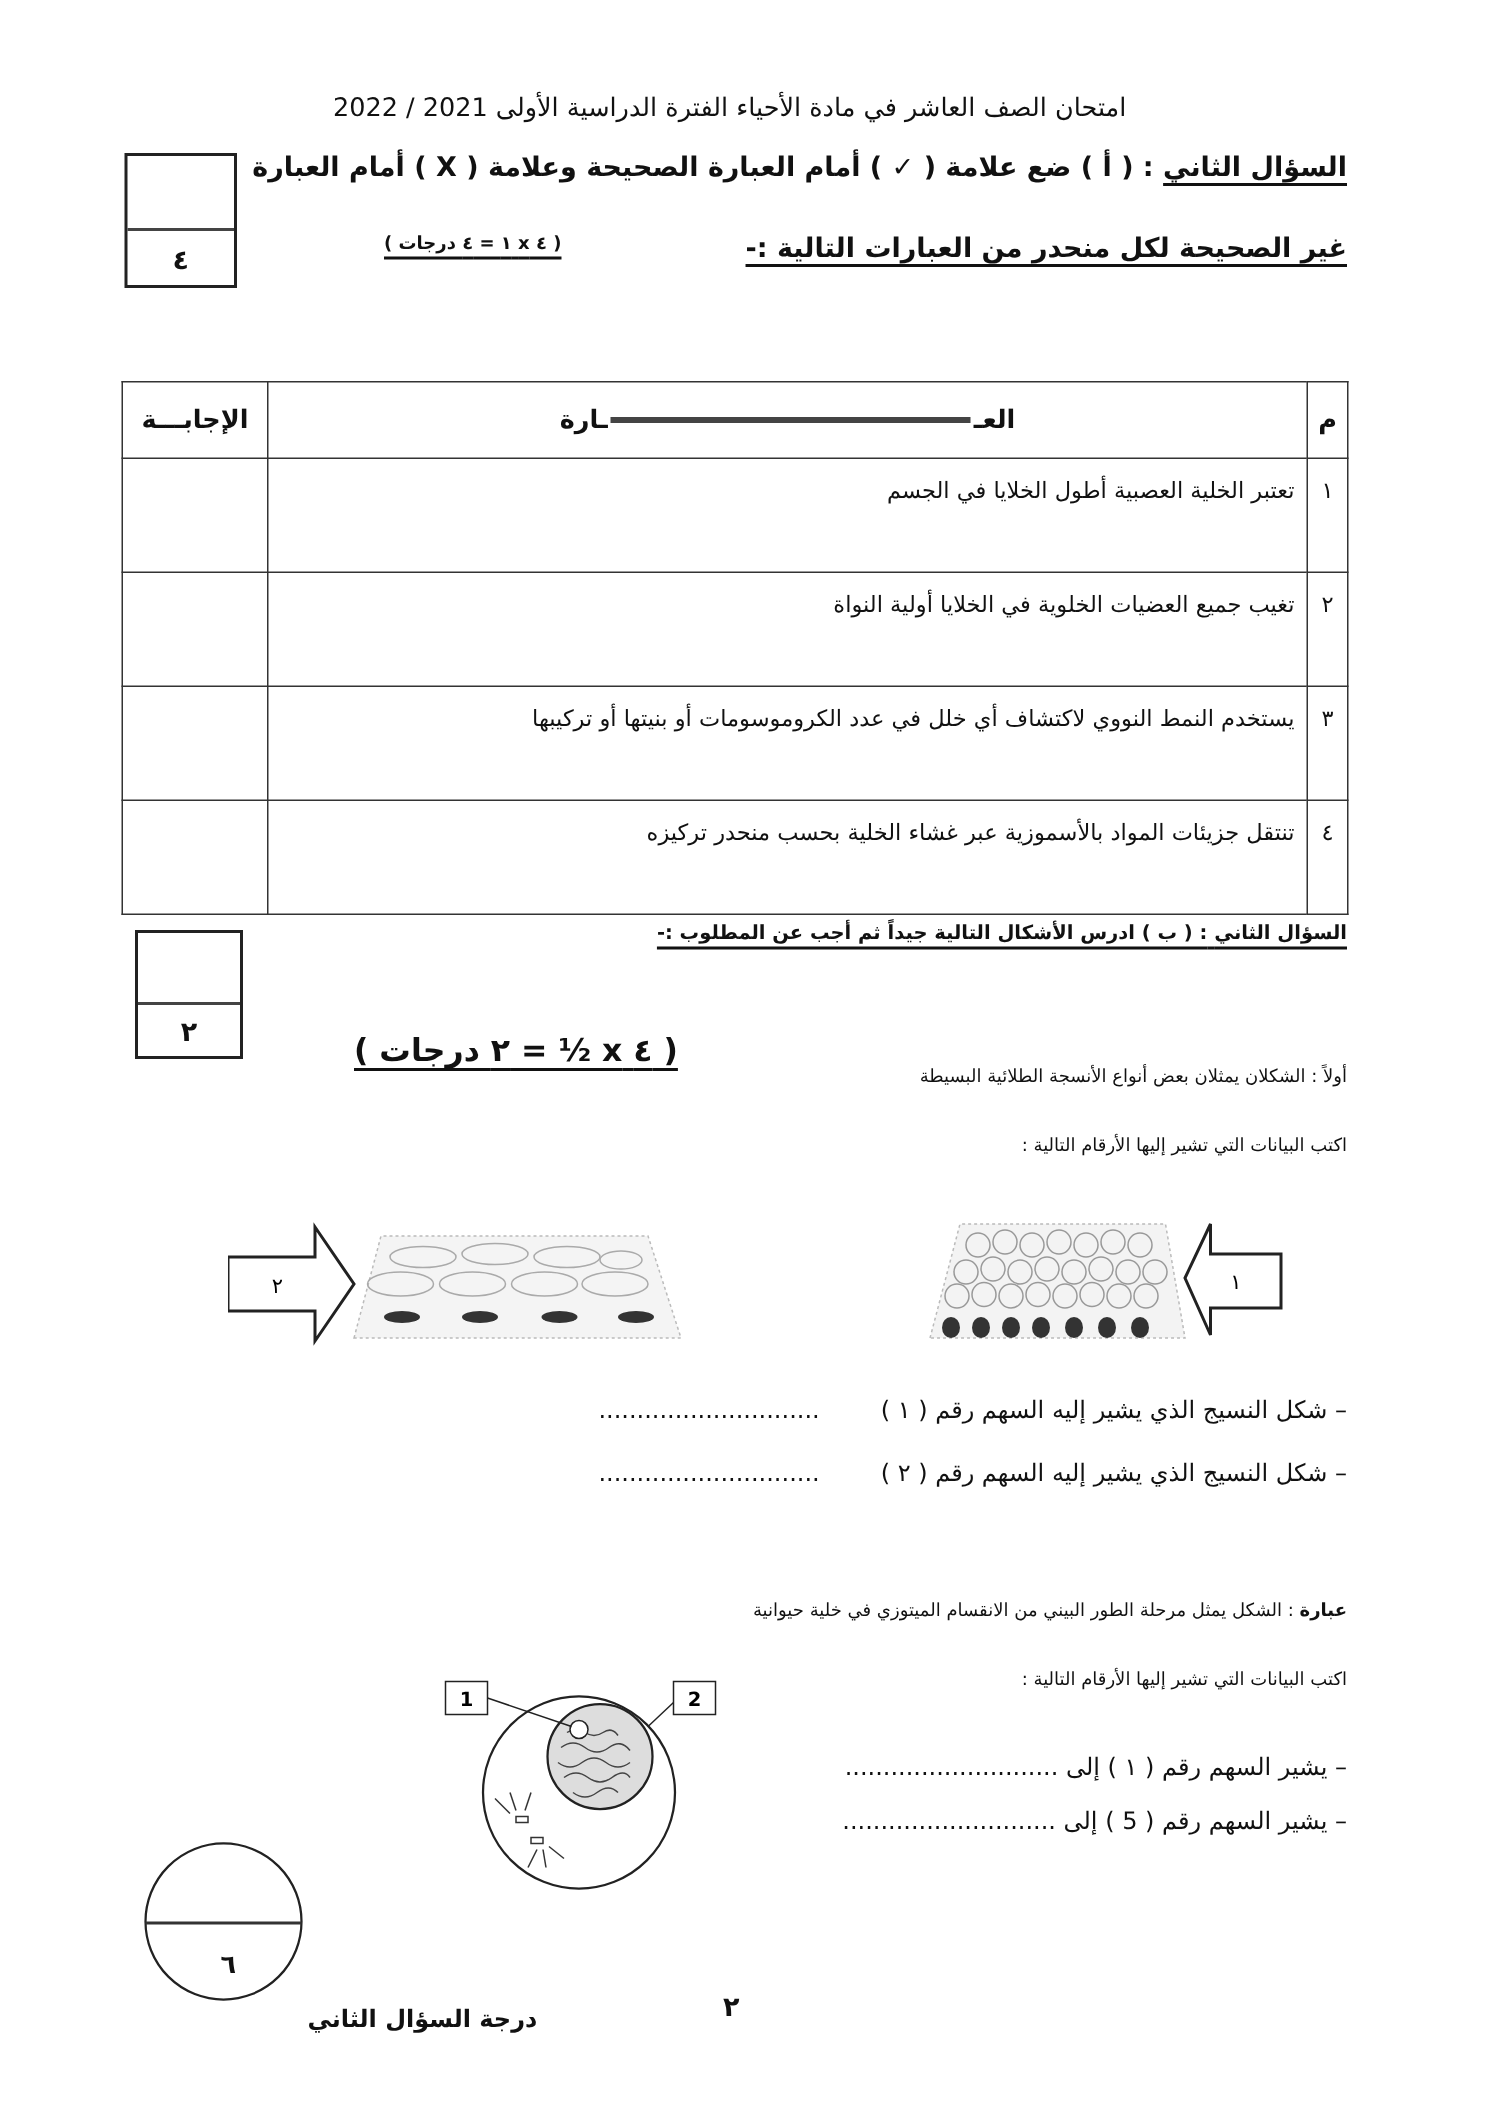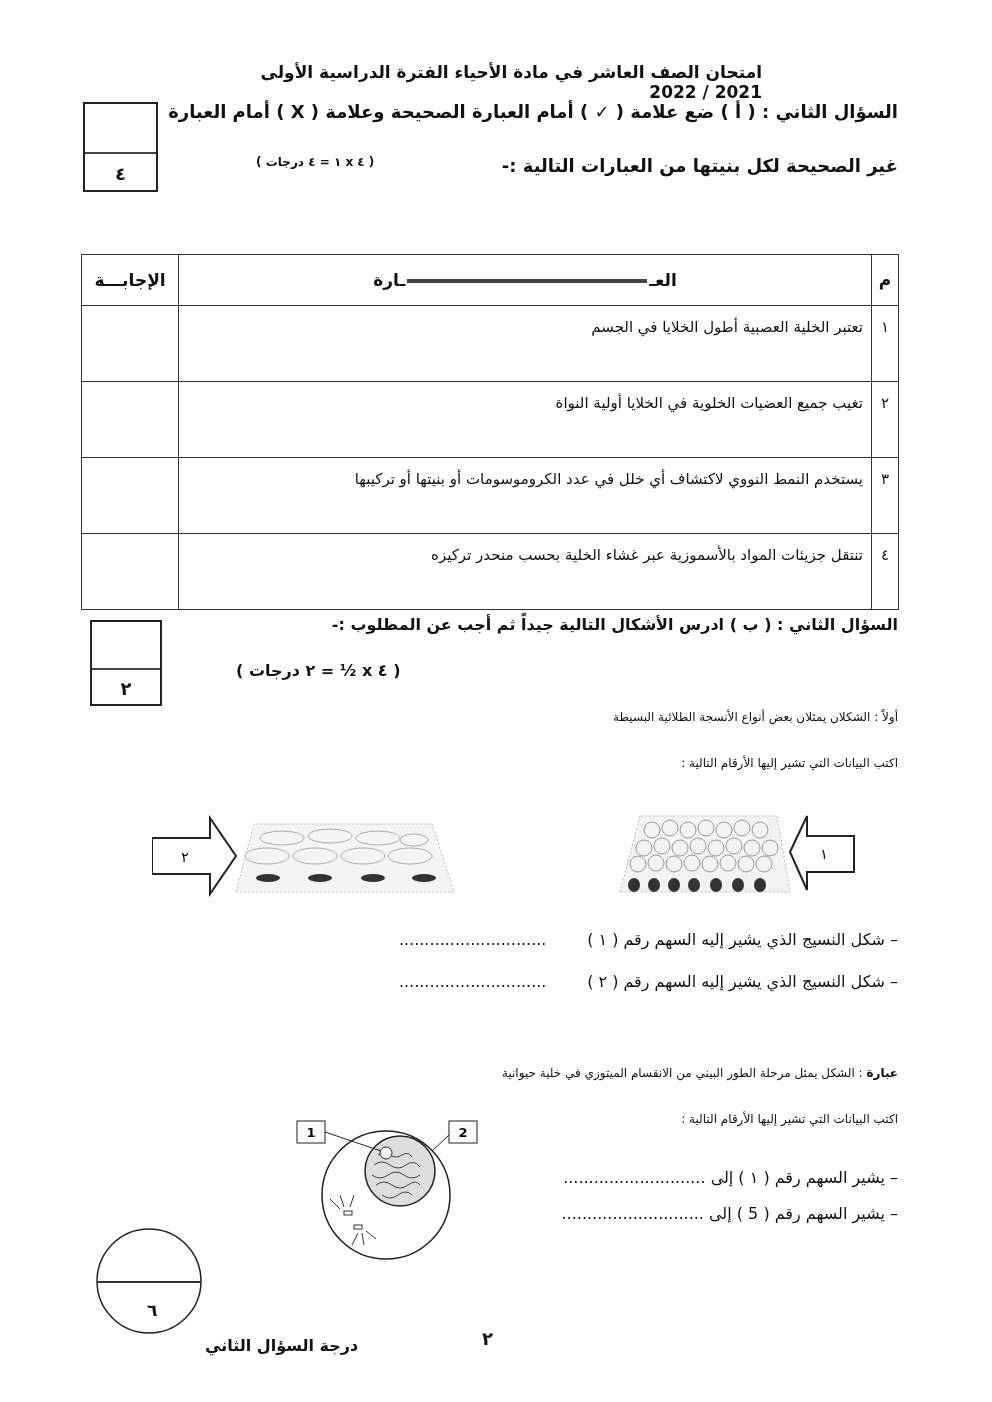--- a/index.html
+++ b/index.html
@@ -3,23 +3,23 @@
   <meta charset="utf-8">
   <style>
     html, body { margin: 0; padding: 0; background: #ffffff; }
     body {
       width: 992px; height: 1402px; position: relative; overflow: hidden;
       font-family: "DejaVu Sans", sans-serif; color: #111;
     }
     .abs { position: absolute; }
     .rtl { direction: rtl; }
     .bold { font-weight: bold; }
-    .u { text-underline-offset: 5px; text-decoration-thickness: 2px; }
-
-    #exam-title { top: 62px; left: 222px; width: 540px; text-align: right; font-size: 17px; font-weight: bold; }
+    .u { text-decoration: underline; text-underline-offset: 5px; text-decoration-thickness: 2px; }
+
+    #exam-title { top: 62px; left: 222px; width: 540px; text-align: left; font-size: 17px; font-weight: normal; }
 
     .score-box { border: 2px solid #222; box-sizing: border-box; }
     .score-box .top { border-bottom: 2px solid #444; }
     .score-box .bot { display: flex; align-items: center; justify-content: center; font-size: 18px; font-weight: bold; }
 
     #score-box-a { left: 83px; top: 102px; width: 75px; height: 90px; }
     #score-box-a .top { height: 48px; }
     #score-box-a .bot { height: 38px; }
 
     #score-box-b { left: 90px; top: 620px; width: 72px; height: 86px; }
@@ -36,22 +36,22 @@
     }
     #statements td, #statements th { border: 1.5px solid #333; margin-top: 28px; }
     #statements th { height: 48px; font-weight: bold; font-size: 17px; }
     #statements td { height: 62px; vertical-align: top; padding-top: 12px; }
     #statements .c-num { width: 24px; text-align: center; }
     #statements .c-stmt { text-align: right; padding-right: 8px; }
     #statements .c-ans { width: 94px; }
     .stmt-head { letter-spacing: 0; }
     .stmt-head .bar { display: inline-block; width: 240px; height: 4px; background: #444; vertical-align: middle; margin: 0 2px; }
 
-    #qb-line1 { top: 615px; right: 94px; font-size: 16px; }
-    #qb-marks { top: 661px; left: 236px; font-size: 16px; }
+    #qb-line1 { top: 615px; right: 94px; font-size: 13px; }
+    #qb-marks { top: 688px; left: 236px; font-size: 21px; }
 
     .plain { font-size: 12px; }
     #first-intro { top: 710px; right: 94px; }
     #first-instr { top: 756px; right: 94px; }
 
     #tissue-fig-1 { left: 612px; top: 808px; }
     #tissue-fig-2 { left: 152px; top: 812px; }
 
     .q-line { right: 94px; font-size: 16px; white-space: nowrap; }
     #q-line-1 { top: 930px; }
@@ -78,21 +78,21 @@
 
 <div id="score-box-a" class="abs score-box">
   <div class="top"></div>
   <div class="bot">٤</div>
 </div>
 
 <div id="qa-line1" class="abs rtl bold">
   <span class="u">السؤال الثاني</span>
   <span>: ( أ ) ضع علامة ( ✓ ) أمام العبارة الصحيحة وعلامة ( X ) أمام العبارة</span>
 </div>
-<div id="qa-line2" class="abs rtl bold u">غير الصحيحة لكل بنيتها من العبارات التالية :-</div>
+<div id="qa-line2" class="abs rtl bold u">غير الصحيحة لكل منحدر من العبارات التالية :-</div>
 <div id="qa-marks" class="abs rtl bold u">( ٤ x ١ = ٤ درجات )</div>
 
 <table id="statements">
   <tbody>
       <tr>
     <th class="c-num">م</th>
     <th class="stmt-head">
       <span>العـ</span><span class="bar"></span><span>ـارة</span>
     </th>
     <th class="c-ans">الإجابـــة</th>

